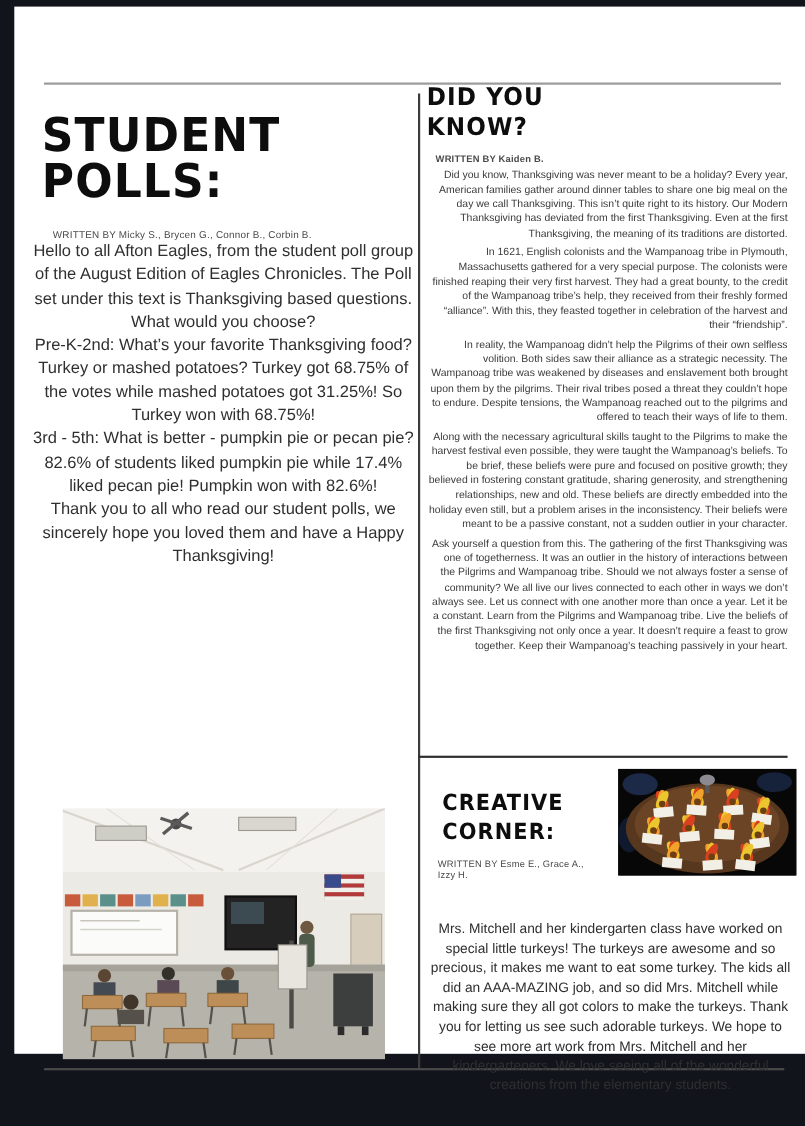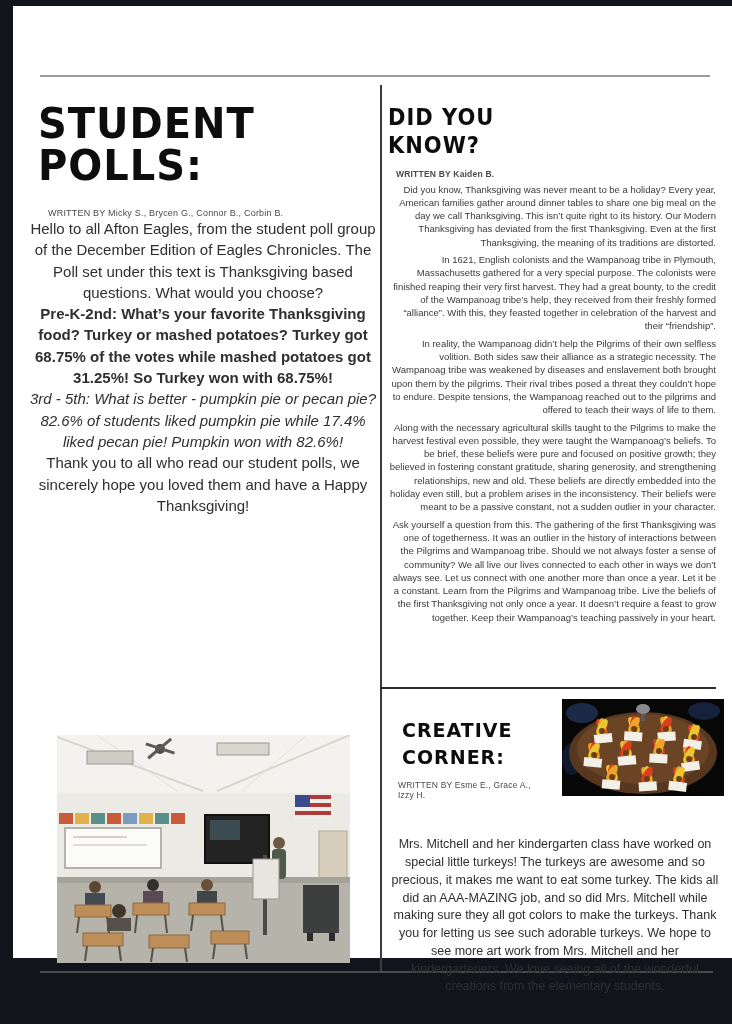--- a/index.html
+++ b/index.html
@@ -29,28 +29,28 @@
   }
 
   
   .left-col{position:absolute;left:15px;top:96px;width:350px;}
   .left-col h1{margin:0 0 0 10px;font-size:40px;line-height:1;}
   .left-col .byline{margin:26px 0 0 20px;}
   .left-col .body-text{
     font-size:15px;line-height:1.42;color:#2f2f2f;text-align:center;margin:0;
   }
   .p-hello{margin-top:44px;}
-  .p-prek{margin-top:49px;font-weight:bold;}
-  .p-3rd{margin-top:30px;font-style:italic;}
+  .p-prek{margin-top:49px;}
+  .p-3rd{margin-top:30px;}
   .p-6th{margin-top:25px;}
   .p-thanks{margin-top:54px;}
   .classroom-wrap{position:absolute;left:44px;top:729px;width:293px;height:228px;}
 
   
-  .right-col{position:absolute;left:375px;top:98px;width:328px;}
+  .right-col{position:absolute;left:375px;top:68px;width:328px;}
   .right-col h2{margin:0;font-size:21px;line-height:1.25;width:140px;}
   .right-col .byline{margin:12px 0 0 8px;font-size:8.5px;font-weight:bold;}
   .dyk-text{
     font-size:9.5px;line-height:1.4;color:#3a3a3a;text-align:right;
     margin:4px 0 0 0;
   }
   .cc-section{position:absolute;left:379px;top:703px;width:328px;}
   .cc-head{width:150px;}
   .cc-head h2{margin:8px 0 0 10px;font-size:19px;line-height:1.3;width:130px;}
   .cc-head .byline{margin:14px 0 0 6px;font-size:8.5px;}
@@ -66,21 +66,21 @@
 <div class="page">
 
   <div class="rule" style="left:27px;top:69px;width:670px;"></div>
   <div class="vdivider" style="left:367px;top:79px;height:887px;"></div>
   <div class="hdivider" style="left:367px;top:681px;width:336px;"></div>
   <div class="rule dark" style="left:27px;top:965px;width:673px;"></div>
 
   <div class="left-col">
     <h1 class="marker">STUDENT POLLS:</h1>
     <div class="byline">WRITTEN BY Micky S., Brycen G., Connor B., Corbin B.</div>
-    <p class="body-text p-hello">Hello to all Afton Eagles, from the student poll group of the December Edition of Eagles Chronicles. The Poll set under this text is Thanksgiving based questions. What would you choose?</p>
+    <p class="body-text p-hello">Hello to all Afton Eagles, from the student poll group of the August Edition of Eagles Chronicles. The Poll set under this text is Thanksgiving based questions. What would you choose?</p>
     <p class="body-text p-prek">Pre-K-2nd: What’s your favorite Thanksgiving food? Turkey or mashed potatoes? Turkey got 68.75% of the votes while mashed potatoes got 31.25%! So Turkey won with 68.75%!</p>
     <p class="body-text p-3rd">3rd - 5th: What is better - pumpkin pie or pecan pie? 82.6% of students liked pumpkin pie while 17.4% liked pecan pie! Pumpkin won with 82.6%!</p>
     <p class="body-text p-thanks">Thank you to all who read our student polls, we sincerely hope you loved them and have a Happy Thanksgiving!</p>
   </div>
 
   <div class="classroom-wrap">
     <svg width="293" height="228" viewBox="0 0 293 228">
       <rect x="0" y="0" width="293" height="228" fill="#e8e6e1"></rect>
 
       <polygon points="0,0 293,0 293,58 0,58" fill="#f4f2ee"></polygon>

